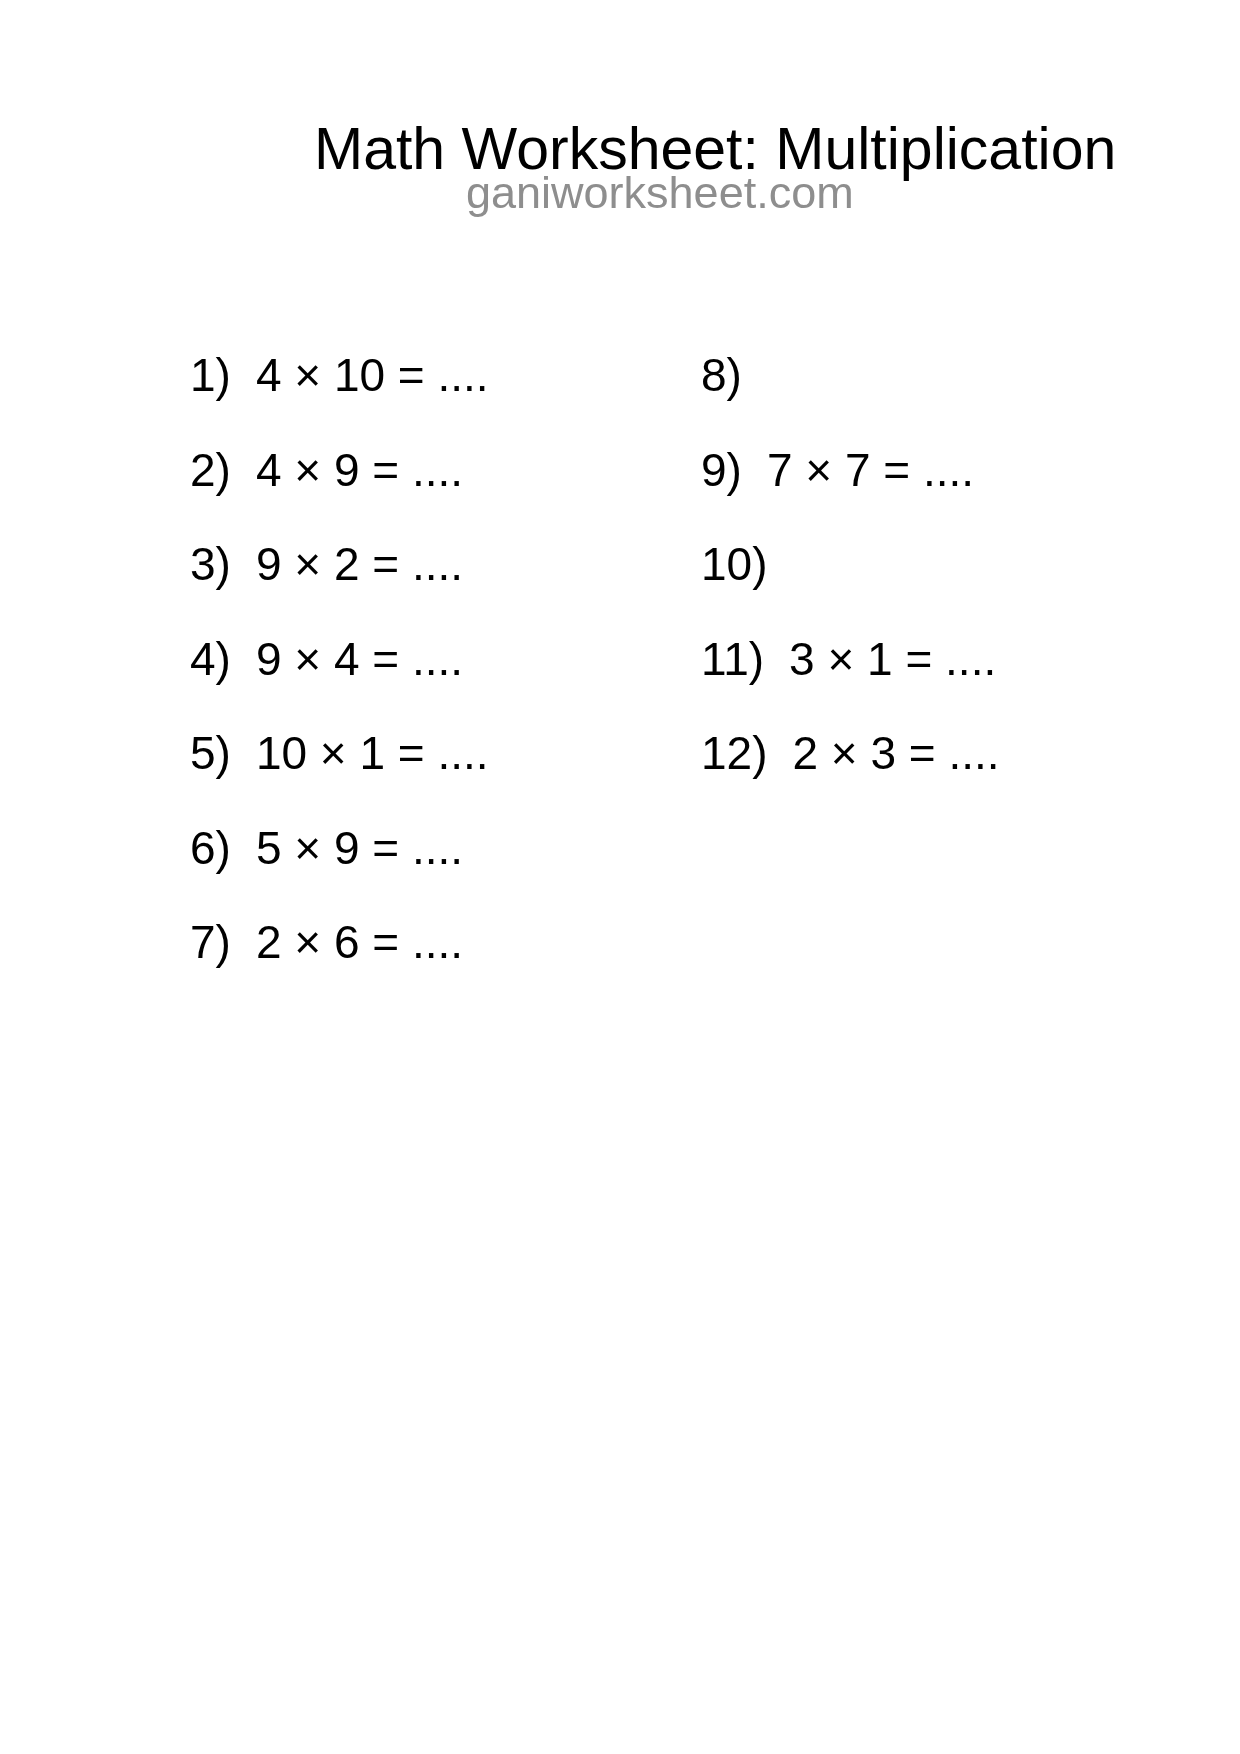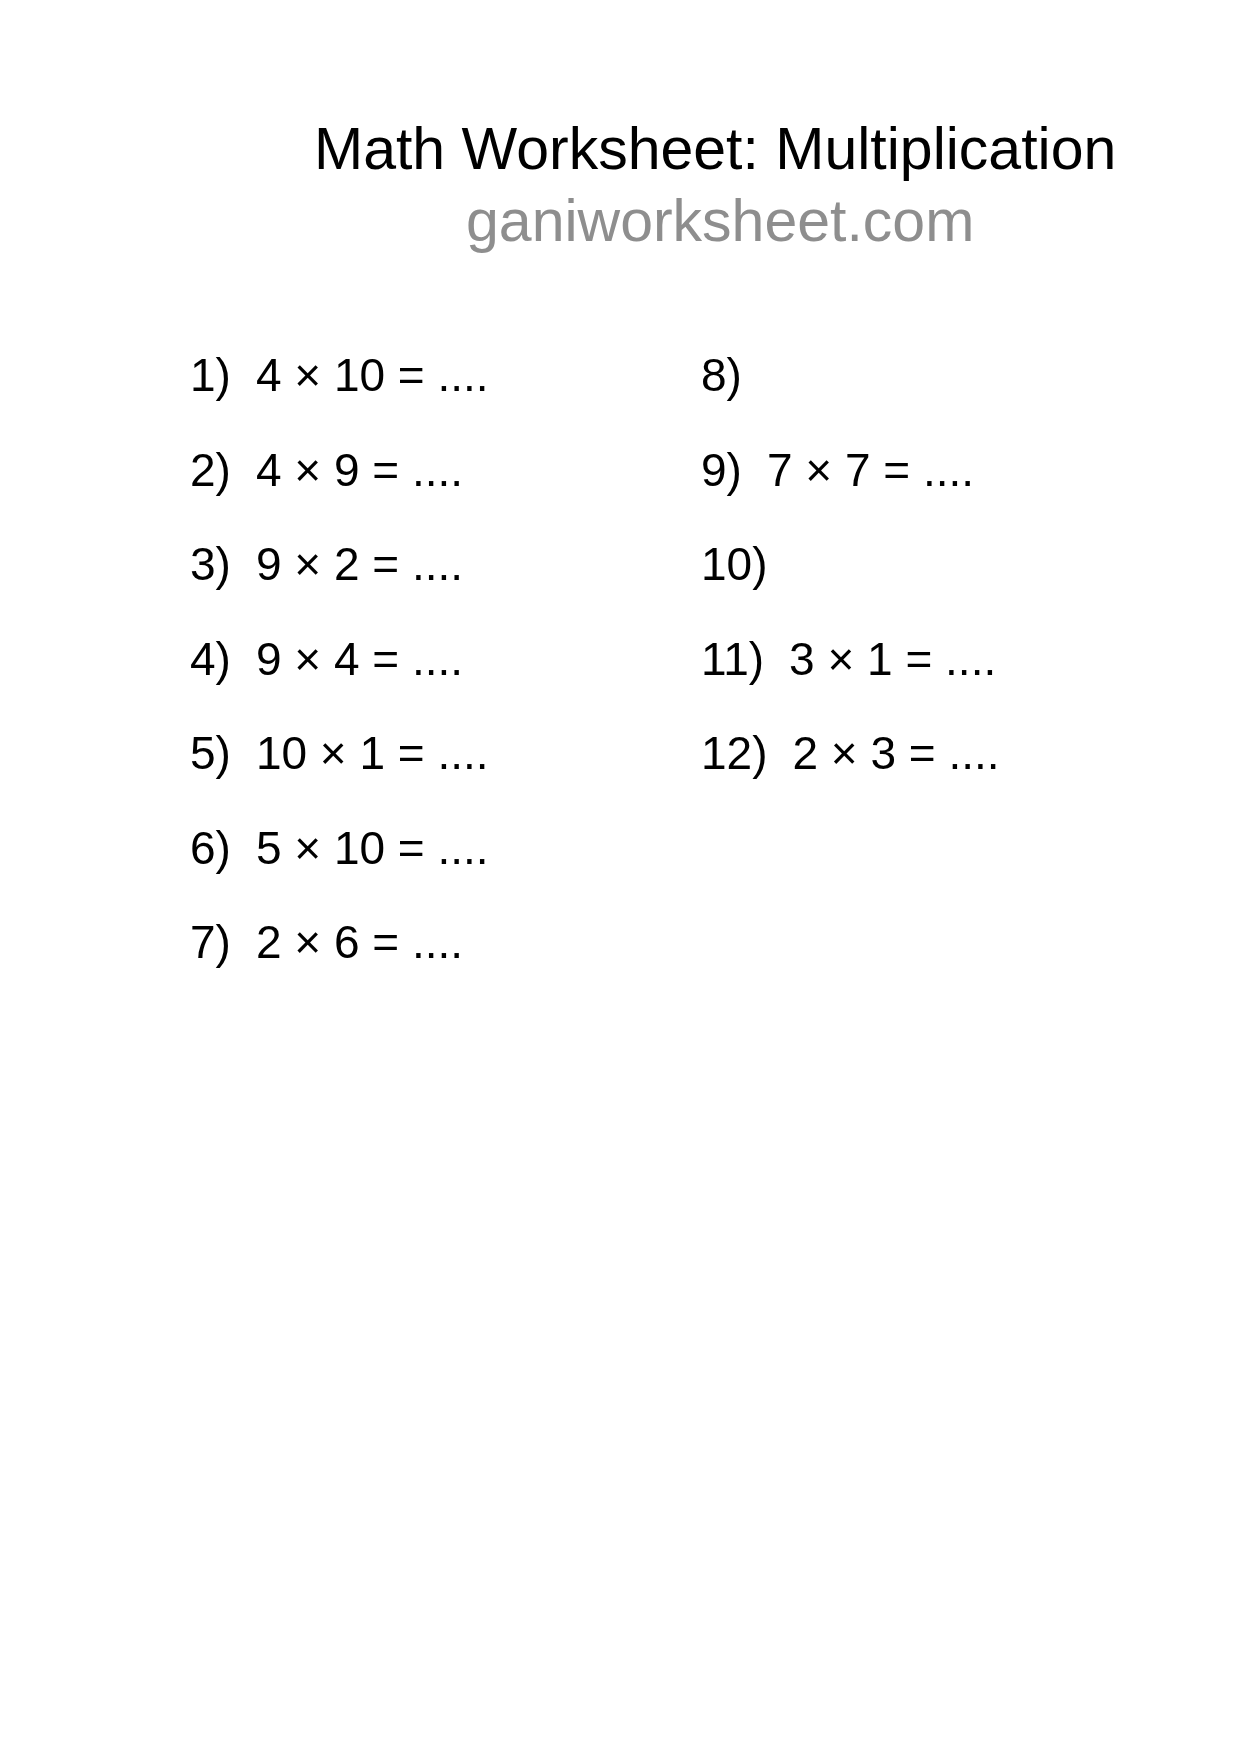--- a/index.html
+++ b/index.html
@@ -20,22 +20,22 @@
     left: 298px;
     top: 104px;
     font-size: 59px;
     line-height: 1;
     color: #000000;
     white-space: pre;
   }
   .subtitle {
     position: absolute;
     left: 466px;
-    top: 192px;
-    font-size: 59px;
+    top: 170px;
+    font-size: 45px;
     line-height: 1;
     color: #8e8e8e;
     white-space: pre;
   }
   .col {
     position: absolute;
     top: 328px;
   }
   .col-left  { left: 190px; }
   .col-right { left: 701px; }
@@ -58,21 +58,21 @@
   <h1 class="title" style="margin:16px; font-weight:normal;">Math Worksheet: Multiplication</h1>
 
   <div class="subtitle">ganiworksheet.com</div>
 
   <div class="col col-left">
       <div class="problem-row"><span class="num">1)</span><span class="expr">4 × 10 = ....</span></div>
       <div class="problem-row"><span class="num">2)</span><span class="expr">4 × 9 = ....</span></div>
       <div class="problem-row"><span class="num">3)</span><span class="expr">9 × 2 = ....</span></div>
       <div class="problem-row"><span class="num">4)</span><span class="expr">9 × 4 = ....</span></div>
       <div class="problem-row"><span class="num">5)</span><span class="expr">10 × 1 = ....</span></div>
-      <div class="problem-row"><span class="num">6)</span><span class="expr">5 × 10 = ....</span></div>
+      <div class="problem-row"><span class="num">6)</span><span class="expr">5 × 9 = ....</span></div>
       <div class="problem-row"><span class="num">7)</span><span class="expr">2 × 6 = ....</span></div>
     </div>
 
   <div class="col col-right">
       <div class="problem-row"><span class="num">8)</span></div>
       <div class="problem-row"><span class="num">9)</span><span class="expr">7 × 7 = ....</span></div>
       <div class="problem-row"><span class="num">10)</span></div>
       <div class="problem-row"><span class="num">11)</span><span class="expr">3 × 1 = ....</span></div>
       <div class="problem-row"><span class="num">12)</span><span class="expr">2 × 3 = ....</span></div>
     </div>

